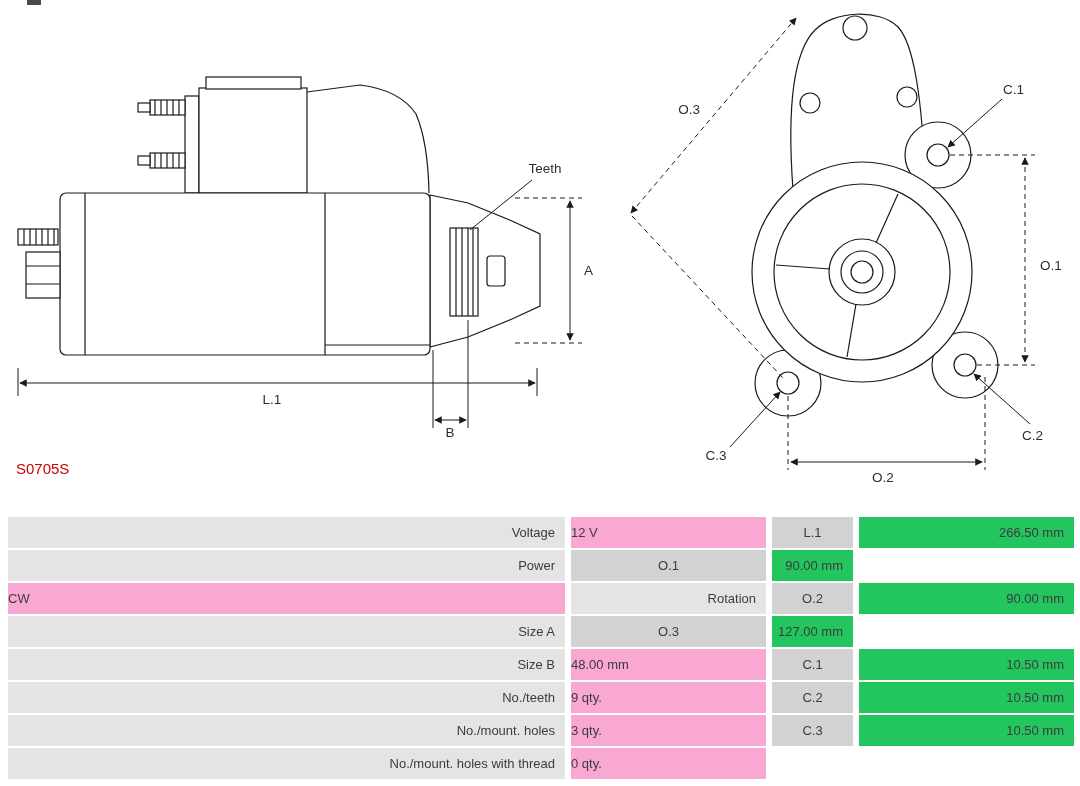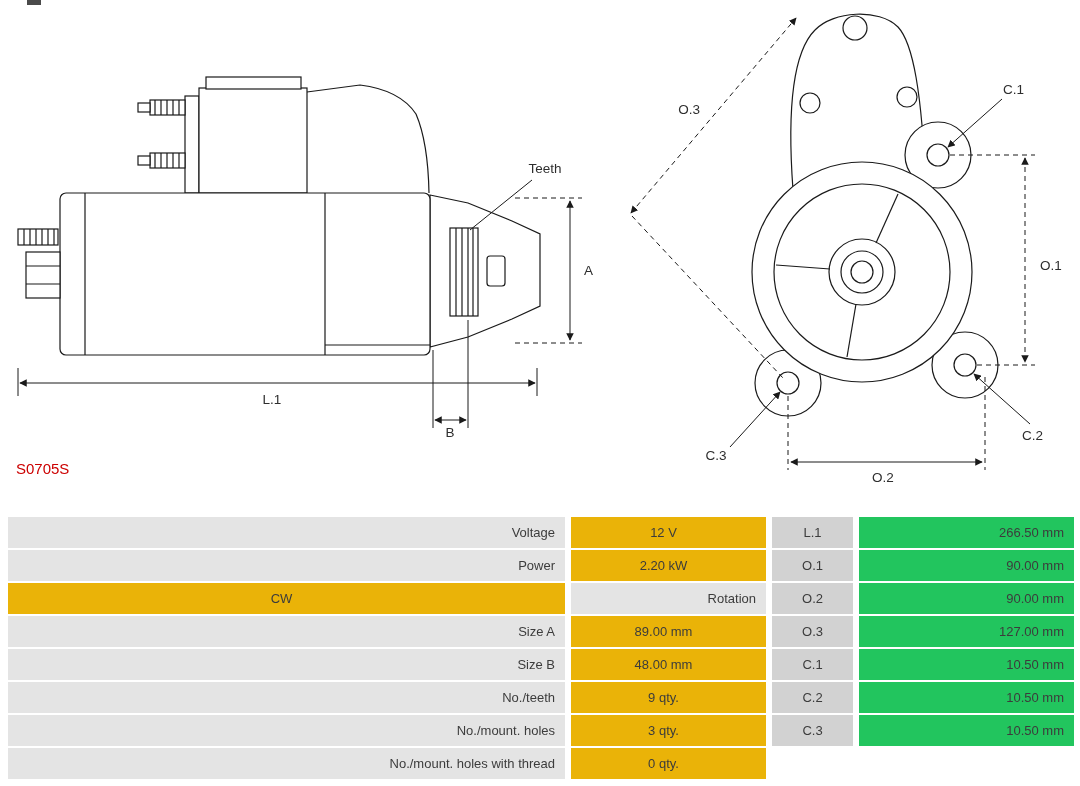--- a/index.html
+++ b/index.html
@@ -32,21 +32,21 @@
     grid-template-columns: 557px 195px 81px 215px;
     gap: 6px;
     margin-bottom: 2px;
   }
   .cell {
     height: 31px; line-height: 31px;
     font-size: 13px; color: #3c3c3c;
     overflow: hidden; white-space: nowrap;
   }
   .cell.label  { background: #e4e4e4; text-align: right; padding-right: 10px; }
-  .cell.value  { background: #eab308; text-align: center; padding-right: 10px; }
+  .cell.value  { background: #f9a8d4; text-align: left; padding-right: 10px; }
   .cell.dim    { background: #d2d2d2; text-align: center; }
   .cell.dimval { background: #22c55e; text-align: right; padding-right: 10px; }
   .cell.blank  { background: transparent; }
 </style>
 </head>
 <body>
 
 <div class="logo-fragment"></div>
 
 <svg id="drawing-area" width="1080" height="510" viewBox="0 0 1080 510">
@@ -200,33 +200,31 @@
 
 <div class="spec-table">
   <div class="row">
     <div class="cell label">Voltage</div>
     <div class="cell value">12 V</div>
     <div class="cell dim">L.1</div>
     <div class="cell dimval">266.50 mm</div>
   </div>
   <div class="row">
     <div class="cell label">Power</div>
-    <div class="cell value">2.20 kW</div>
     <div class="cell dim">O.1</div>
     <div class="cell dimval">90.00 mm</div>
   </div>
   <div class="row">
     <div class="cell value">CW</div>
     <div class="cell label">Rotation</div>
     <div class="cell dim">O.2</div>
     <div class="cell dimval">90.00 mm</div>
   </div>
   <div class="row">
     <div class="cell label">Size A</div>
-    <div class="cell value">89.00 mm</div>
     <div class="cell dim">O.3</div>
     <div class="cell dimval">127.00 mm</div>
   </div>
   <div class="row">
     <div class="cell label">Size B</div>
     <div class="cell value">48.00 mm</div>
     <div class="cell dim">C.1</div>
     <div class="cell dimval">10.50 mm</div>
   </div>
   <div class="row">

